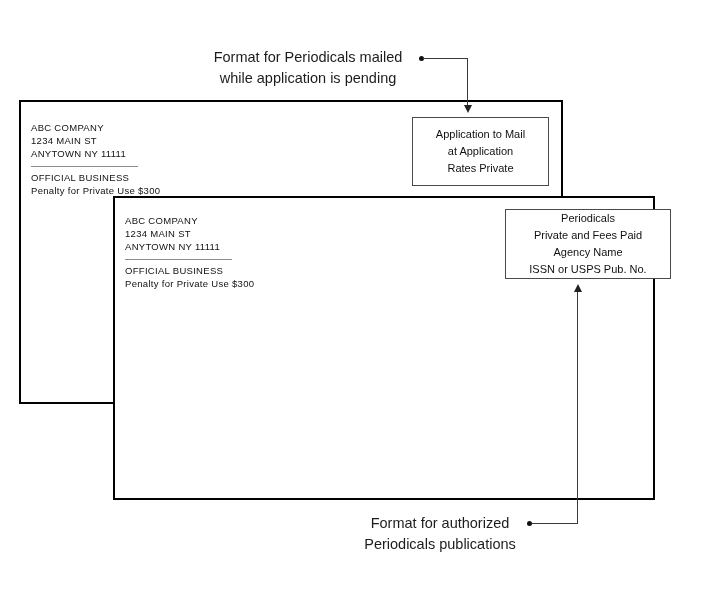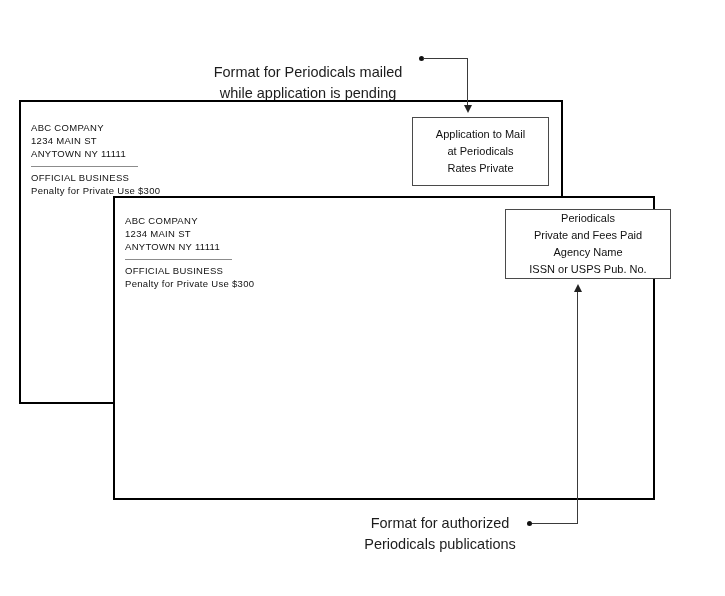--- a/index.html
+++ b/index.html
@@ -58,21 +58,21 @@
   #periodicals-box { left: 505px; top: 209px; width: 166px; height: 70px; }
 
   .caption {
     position: absolute;
     font-size: 14.5px;
     line-height: 21px;
     text-align: center;
     color: #1c1c1c;
     white-space: nowrap;
   }
-  #caption-top    { left: 199px; top: 62px;  width: 218px; }
+  #caption-top    { left: 199px; top: 47px;  width: 218px; }
   #caption-bottom { left: 351px; top: 513px; width: 178px; }
 
   .dot {
     position: absolute;
     width: 5px; height: 5px;
     border-radius: 50%;
     background: #111111;
   }
   .hline, .vline { position: absolute; background: #3a3a3a; }
   .arrowhead-down {
@@ -114,21 +114,21 @@
     <div>ABC COMPANY</div>
     <div>1234 MAIN ST</div>
     <div>ANYTOWN NY 11111</div>
     <div class="addr-sep"></div>
     <div>OFFICIAL BUSINESS</div>
     <div>Penalty for Private Use $300</div>
   </div>
 
   <div class="notice-box" id="pending-box">
     <div>Application to Mail</div>
-    <div>at Periodicals</div>
+    <div>at Application</div>
     <div>Rates Private</div>
   </div>
 
   <div class="notice-box" id="periodicals-box">
     <div>Periodicals</div>
     <div>Private and Fees Paid</div>
     <div>Agency Name</div>
     <div>ISSN or USPS Pub. No.</div>
   </div>
 

